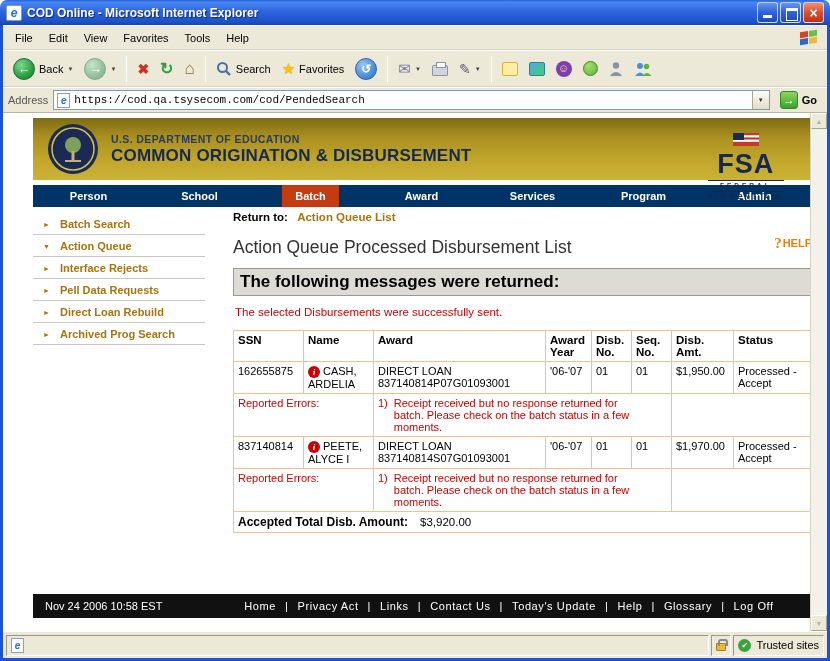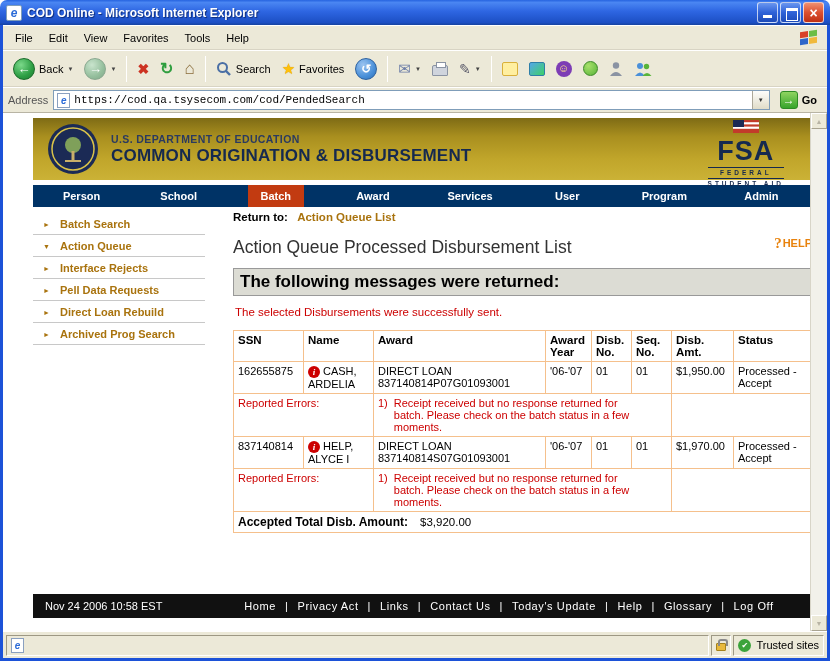--- a/index.html
+++ b/index.html
@@ -79,21 +79,21 @@
   .sb-btn { height:16px; background:#ECE9D8; border:1px solid #fff; border-right-color:#A9A490; border-bottom-color:#A9A490;
     color:#B8B4A4; font-size:7px; display:flex; align-items:center; justify-content:center; }
 
   
   .banner { height:62px; margin-top:5px; background:linear-gradient(180deg,#7E6B15 0%,#A98F1F 30%,#C0A52A 65%,#CBB236 100%);
     display:flex; align-items:center; padding:0 14px; position:relative; flex:0 0 auto; }
   .seal { flex:0 0 auto; }
   .banner-text { margin-left:12px; }
   .dept { font-size:10.5px; font-weight:bold; color:#2A3A60; letter-spacing:.4px; }
   .cod-title { font-size:17px; font-weight:bold; color:#15294F; margin-top:1px; letter-spacing:.2px; }
-  .fsa { position:absolute; right:26px; top:1px; text-align:center; color:#15294F; }
+  .fsa { position:absolute; right:26px; top:14px; text-align:center; color:#15294F; }
   .fsa-word { font-size:27px; font-weight:bold; letter-spacing:1px; line-height:1; margin-top:1px; }
   .fsa-sub { border-top:1px solid #15294F; font-size:6.5px; letter-spacing:3px; padding-top:1px; margin-top:2px; font-weight:bold; }
 
   
   .nav { height:22px; margin-top:5px; background:#003366; display:flex; flex:0 0 auto; }
   .nav-tab { flex:1; display:flex; align-items:center; justify-content:center; color:#fff; font-size:11px; font-weight:bold; cursor:pointer; }
   .nav-tab .tab-inner { display:flex; align-items:center; height:100%; padding:0 13px; }
   .nav-tab.active .tab-inner { background:#C23B11; }
 
   
@@ -310,23 +310,20 @@
               <span class="tab-inner">School</span>
             </span>
           <span class="nav-tab active">
               <span class="tab-inner">Batch</span>
             </span>
           <span class="nav-tab">
               <span class="tab-inner">Award</span>
             </span>
           <span class="nav-tab">
               <span class="tab-inner">Services</span>
-            </span>
-          <span class="nav-tab">
-              <span class="tab-inner">User</span>
             </span>
           <span class="nav-tab">
               <span class="tab-inner">Program</span>
             </span>
           <span class="nav-tab">
               <span class="tab-inner">Admin</span>
             </span>
         </div>
 
         <div class="content">
@@ -416,21 +413,21 @@
                     <div class="err-flex">
                       <span>1)</span>
                       <span>Receipt received but no response returned for batch. Please check on the batch status in a few moments.</span>
                     </div>
                   </td>
                   <td colspan="2"></td>
                 </tr>
                 <tr>
                   <td>837140814</td>
                   <td>
-                    <span class="info-ico">i</span><span>HELP, ALYCE I</span>
+                    <span class="info-ico">i</span><span>PEETE, ALYCE I</span>
                   </td>
                   <td>
                     <div>DIRECT LOAN</div>
                     <div>837140814S07G01093001</div>
                   </td>
                   <td>'06-'07</td>
                   <td>01</td>
                   <td>01</td>
                   <td>$1,970.00</td>
                   <td>Processed - Accept</td>

